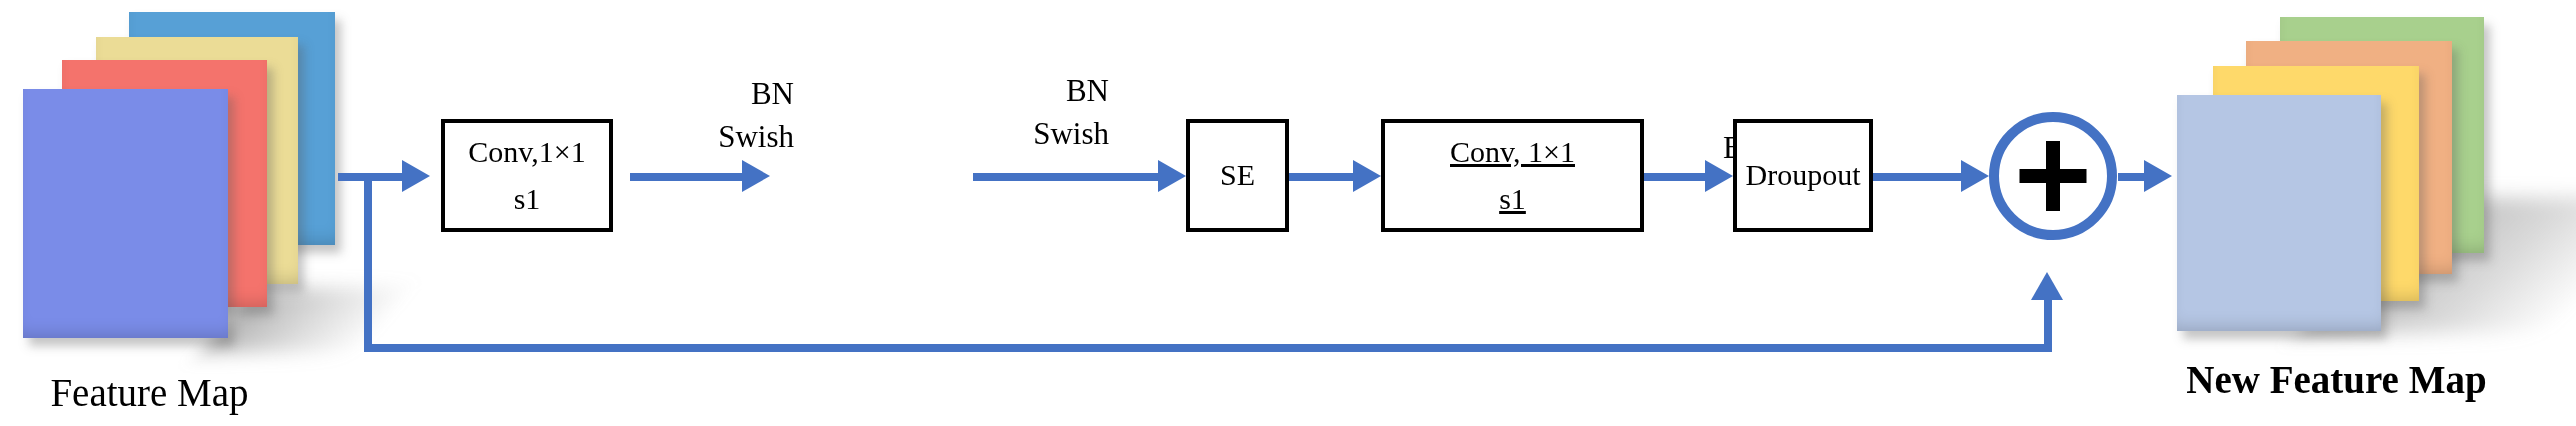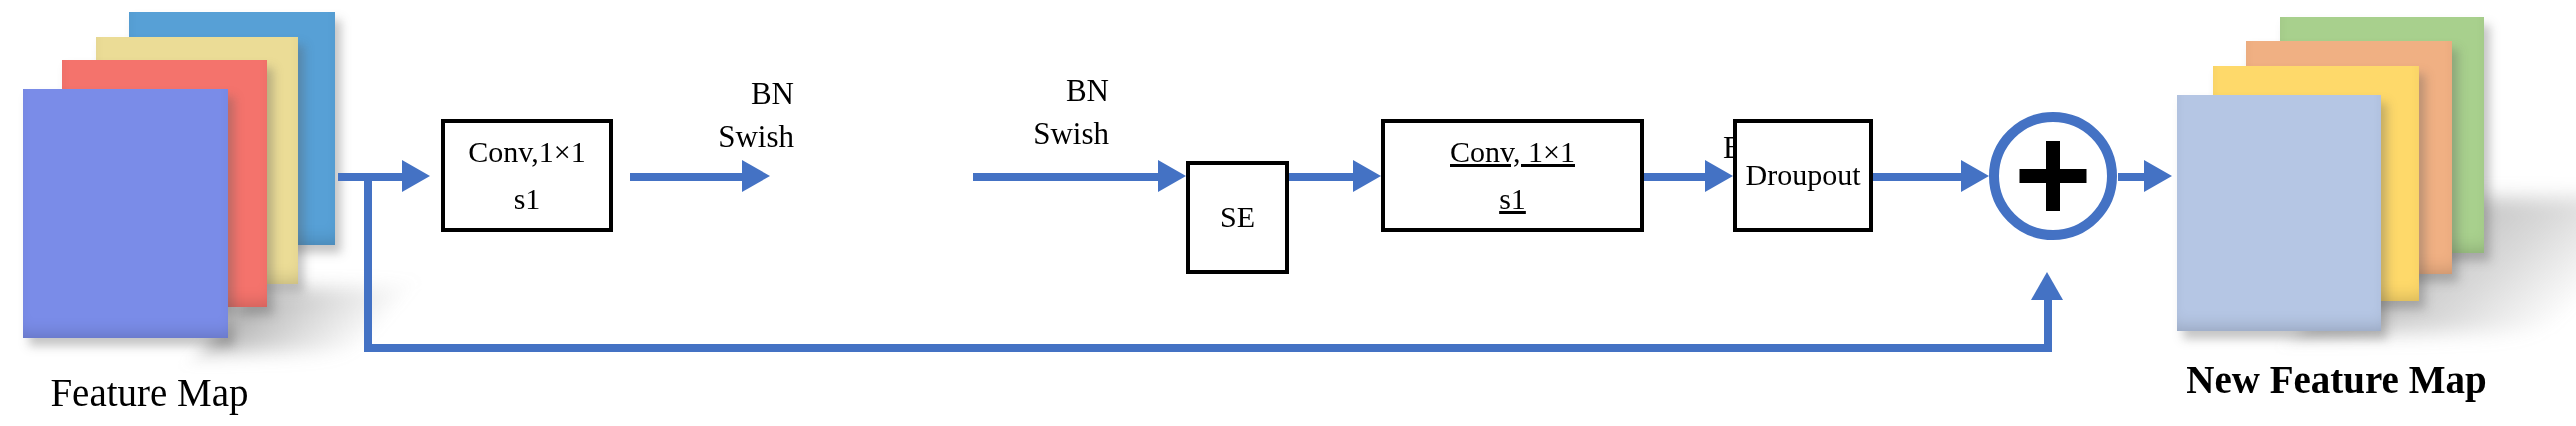--- a/index.html
+++ b/index.html
@@ -52,21 +52,21 @@
   
   .fbox {
     position:absolute; top:119px; height:113px;
     background:#ffffff; border:4.7px solid var(--ink);
     display:flex; flex-direction:column; align-items:center; justify-content:center;
     font-size:30px; line-height:1.55; text-align:center; z-index:5;
   }
   .fbox .bline { display:block; white-space:nowrap; }
   .box1 { left:441px;  width:172px; }
   .box2 { left:766px;  width:206px; }
-  .box3 { left:1186px; width:103px;margin-top:42px; }
+  .box3 { left:1186px; width:103px; }
   .box4 { left:1381px; width:263px;text-decoration:underline; }
   .box5 { left:1733px; width:140px; }
 
   
   .hline { position:absolute; height:7.8px; background:var(--accent); z-index:3; }
   .vline { position:absolute; width:7.8px;  background:var(--accent); z-index:3; }
   .head-right {
     position:absolute; width:0; height:0; z-index:3;
     border-top:16.3px solid transparent; border-bottom:16.3px solid transparent;
     border-left:28px solid var(--accent);

